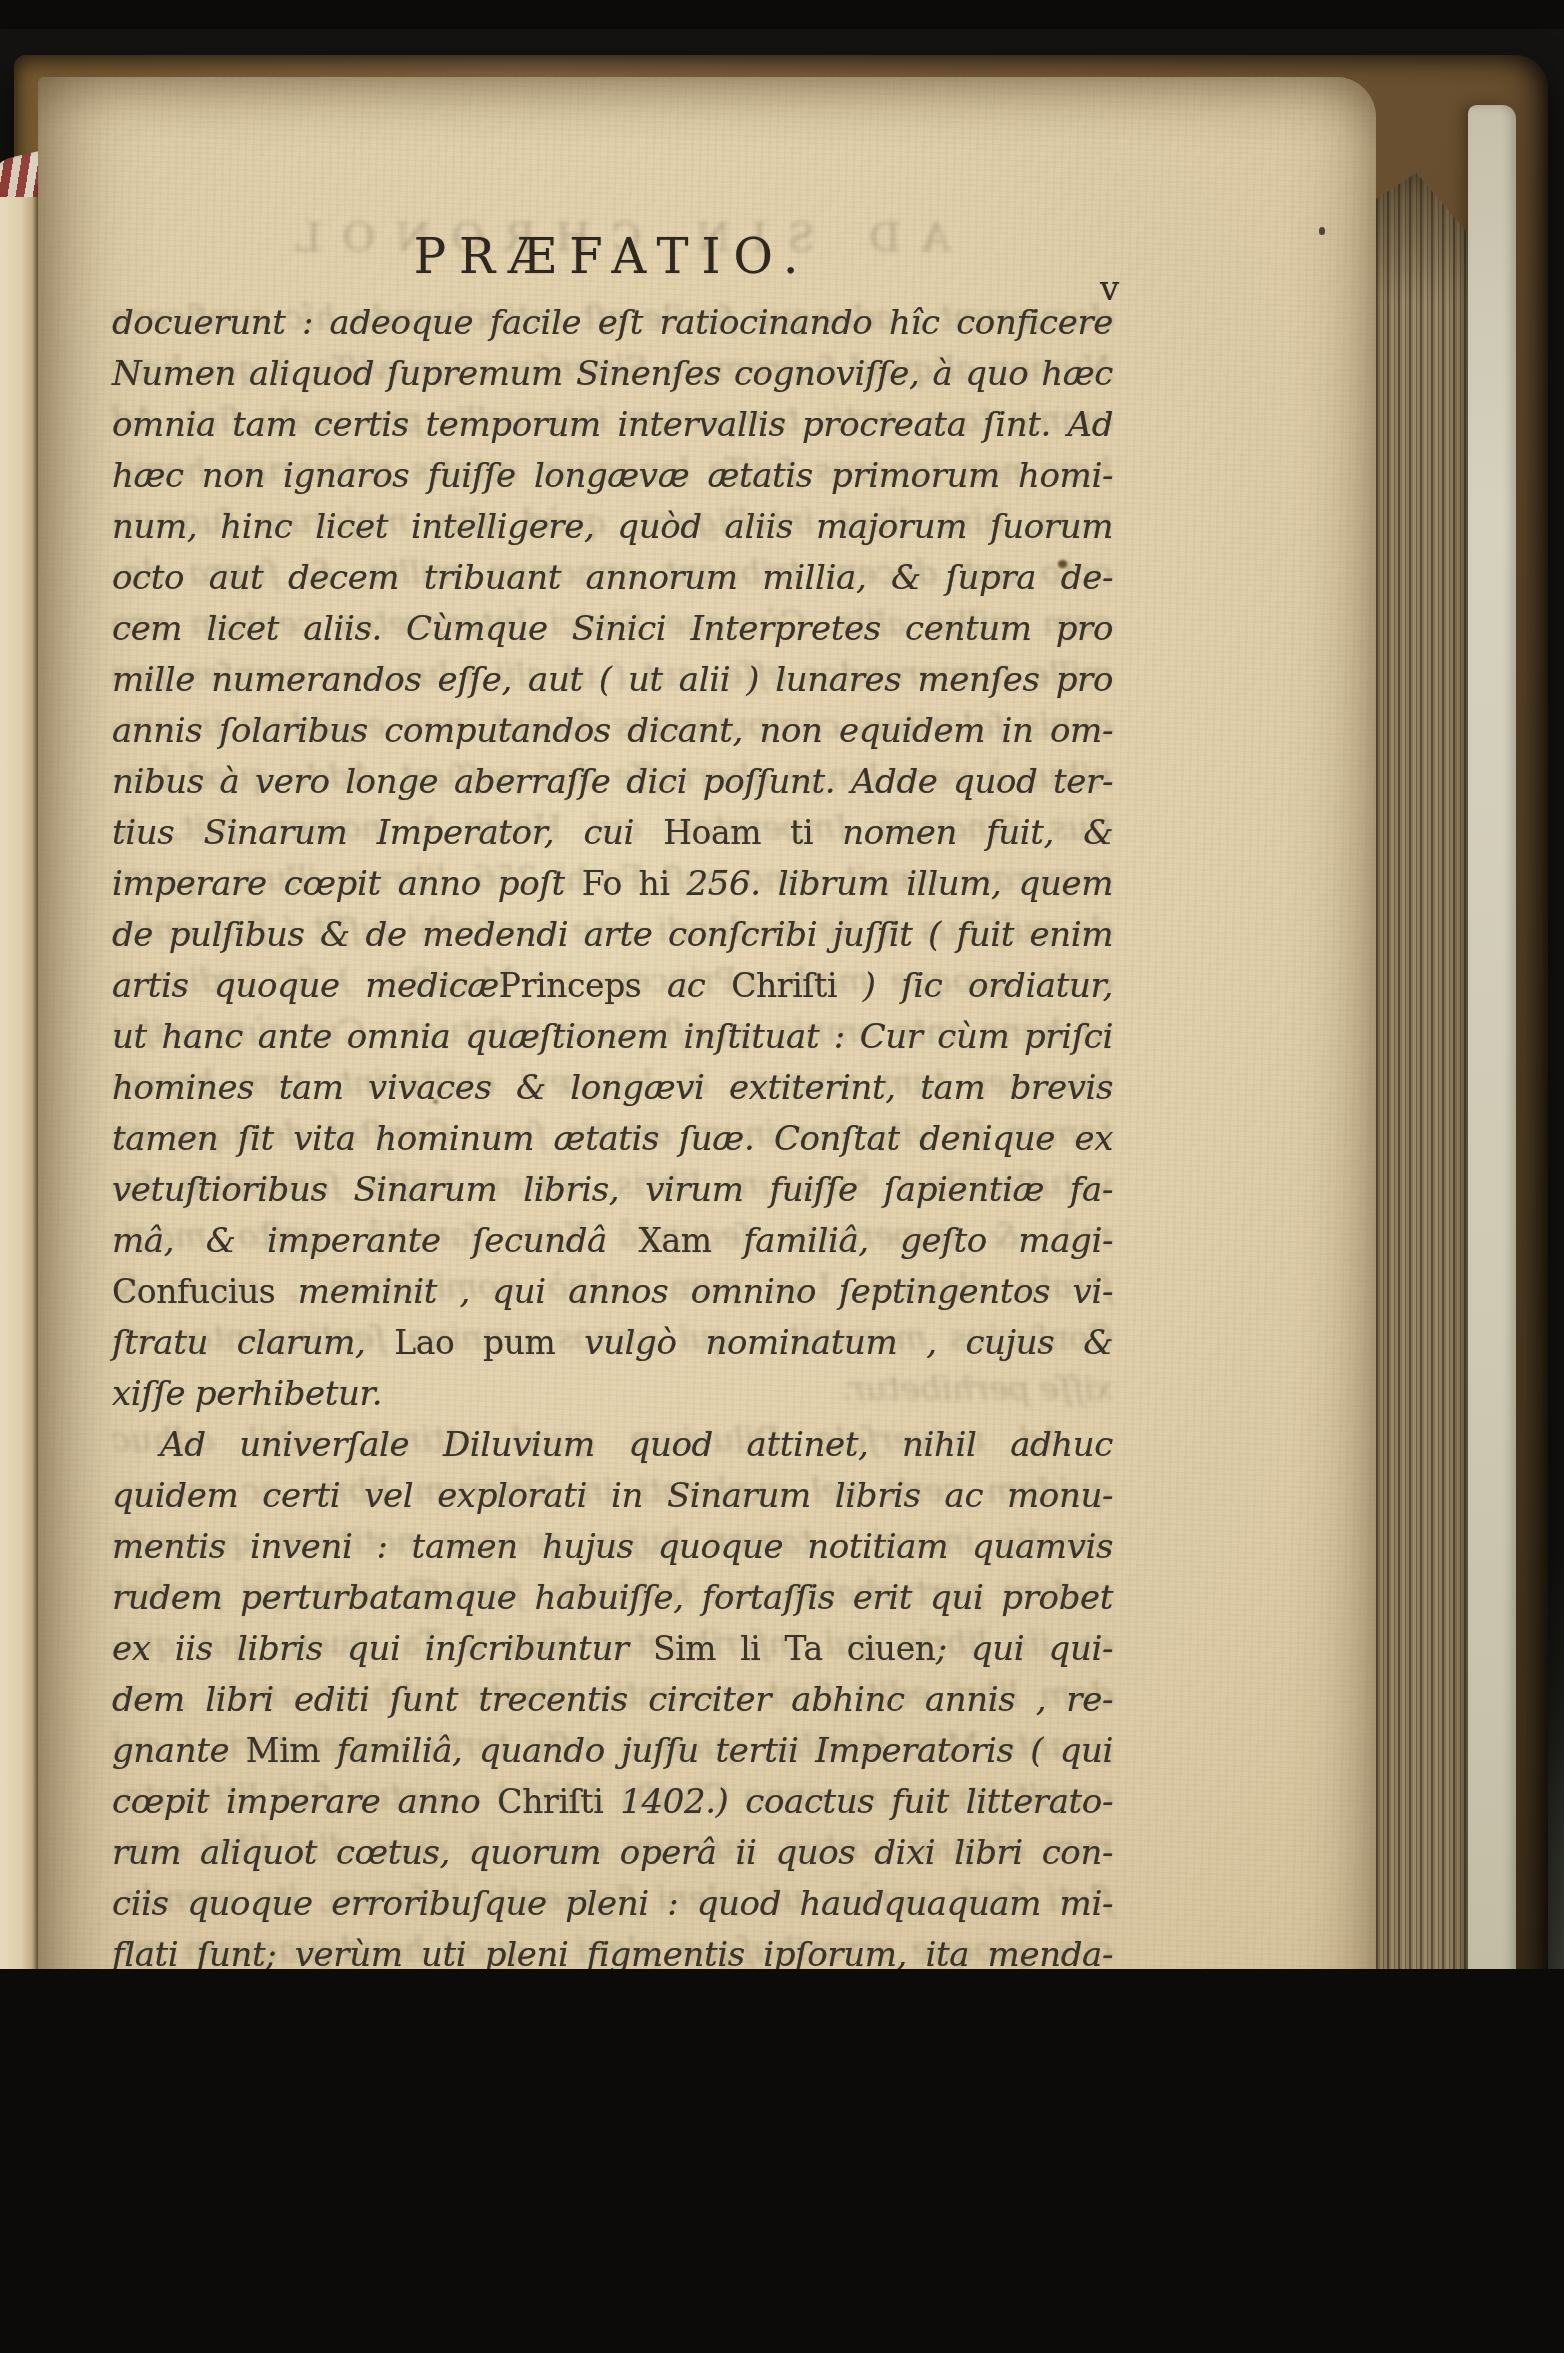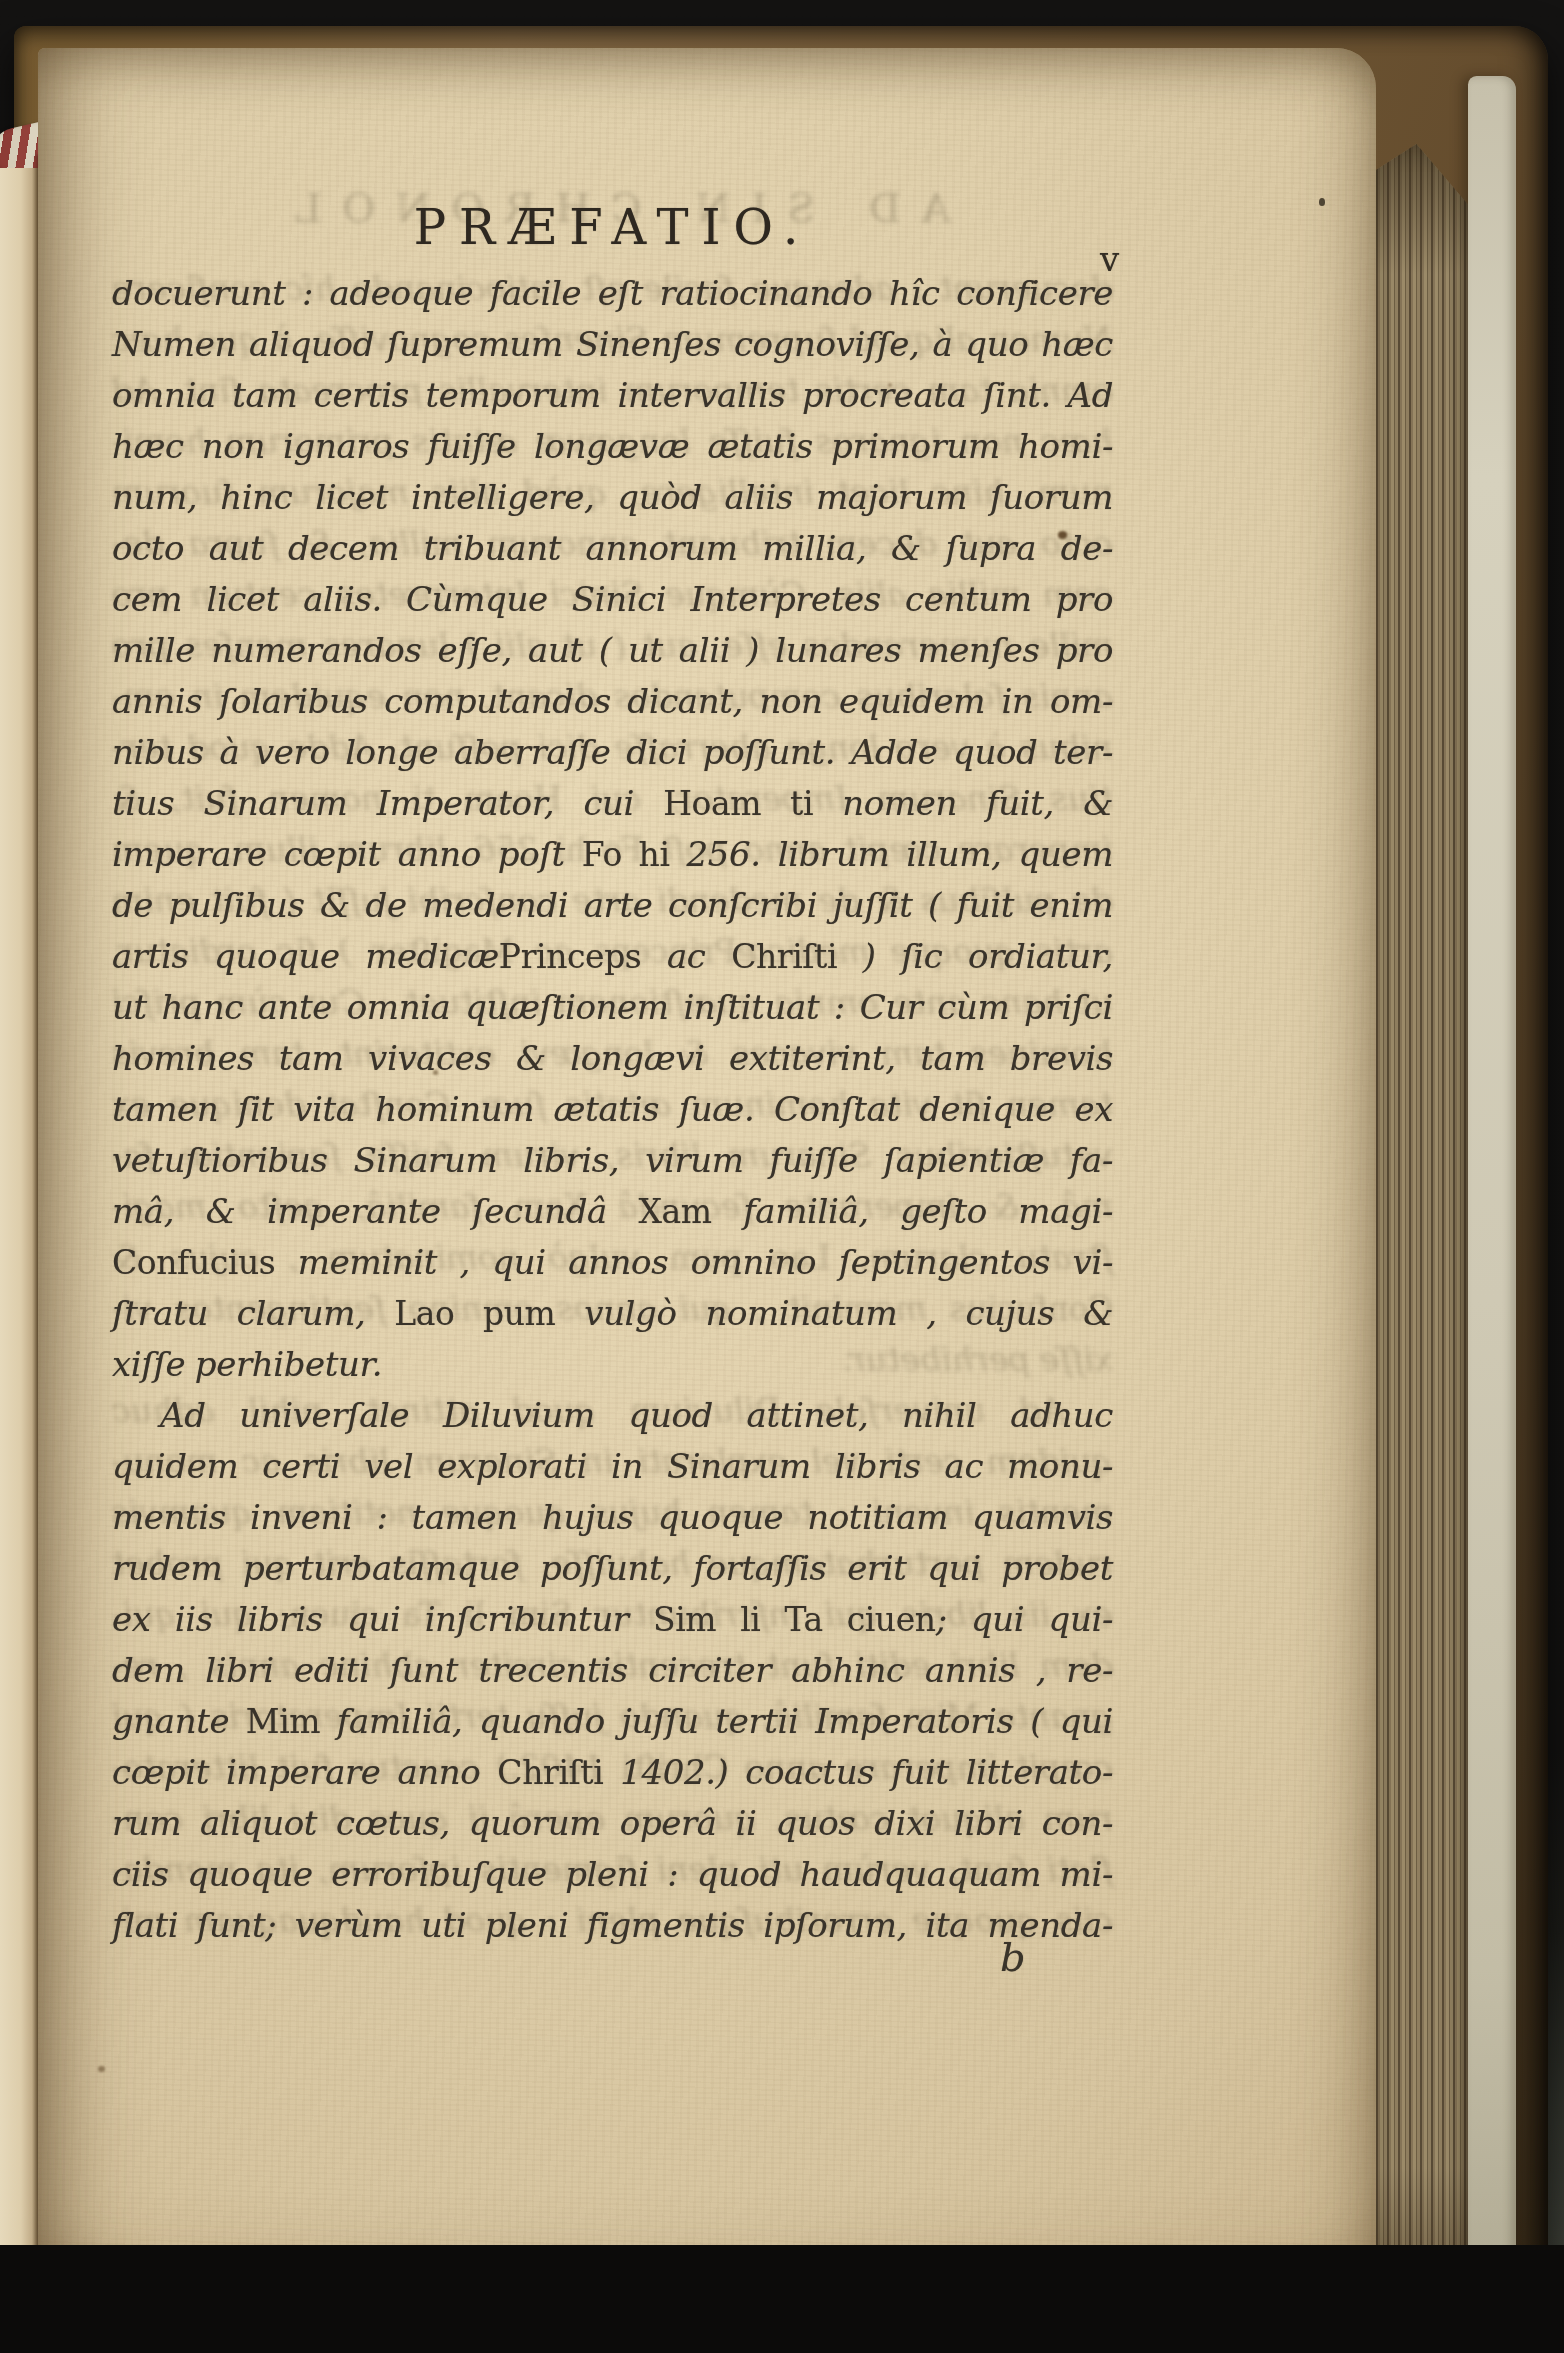--- a/index.html
+++ b/index.html
@@ -1,21 +1,22 @@
 <!DOCTYPE html>
 <html style="font-size:13.7px"><head>
 <meta charset="utf-8">
 <style>
   html,body{margin:0;padding:0;background:#0c0b0a;}
   .scene{
     position:relative;
-    width:1565px;height:2245px;
+    width:1565px;height:1940px;
     overflow:hidden;
     background:linear-gradient(180deg,#141312 0%,#131211 78%,#1c1c18 86%,#31332c 94%,#3c3e36 100%);
     font-family:"DejaVu Serif","Liberation Serif",serif;
+    margin-top:29px;
   }
   
   .book-cover{
     position:absolute;left:13.7px;top:26px;width:1534px;height:2310px;
     border-radius:12px 34px 38px 26px;
     background:linear-gradient(108deg,#74592f 0%,#7d6340 22%,#6f5634 48%,#644c2d 68%,#4b3922 86%,#332716 100%);
     box-shadow:inset 0 8.6px 19px rgba(0,0,0,.45),
                inset -13.7px -10.3px 31px rgba(0,0,0,.55),
                inset 0 -8.6px 15.5px rgba(0,0,0,.4),
                0 19px 40px rgba(0,0,0,.65);
@@ -191,21 +192,21 @@
         <div class="text-line"><span>homines tam vivaces &amp; longævi extiterint, tam brevis</span></div>
         <div class="text-line"><span>tamen ſit vita hominum ætatis ſuæ.  Conſtat denique ex</span></div>
         <div class="text-line"><span>vetuſtioribus Sinarum libris, virum fuiſſe ſapientiæ fa-</span></div>
         <div class="text-line"><span>mâ, &amp; imperante ſecundâ </span><span class="roman">Xam</span><span> familiâ, geſto magi-</span></div>
         <div class="text-line"><span class="roman">Confucius</span><span> meminit , qui annos omnino ſeptingentos vi-</span></div>
         <div class="text-line"><span>ſtratu clarum, </span><span class="roman">Lao pum</span><span> vulgò nominatum , cujus &amp;</span></div>
         <div class="text-line no-just"><span>xiſſe perhibetur.</span></div>
         <div class="text-line indent"><span>Ad univerſale Diluvium quod attinet, nihil adhuc</span></div>
         <div class="text-line"><span>quidem certi vel explorati in Sinarum libris ac monu-</span></div>
         <div class="text-line"><span>mentis inveni : tamen hujus quoque notitiam quamvis</span></div>
-        <div class="text-line"><span>rudem perturbatamque poſſunt, fortaſſis erit qui probet</span></div>
+        <div class="text-line"><span>rudem perturbatamque habuiſſe, fortaſſis erit qui probet</span></div>
         <div class="text-line"><span>ex iis libris qui inſcribuntur </span><span class="roman">Sim li  Ta ciuen</span><span>; qui qui-</span></div>
         <div class="text-line"><span>dem libri editi ſunt trecentis circiter abhinc annis , re-</span></div>
         <div class="text-line"><span>gnante </span><span class="roman">Mim</span><span> familiâ, quando juſſu tertii Imperatoris ( qui</span></div>
         <div class="text-line"><span>cœpit imperare anno </span><span class="roman">Chriſti</span><span> 1402.) coactus fuit litterato-</span></div>
         <div class="text-line"><span>rum aliquot cœtus, quorum operâ ii quos dixi libri con-</span></div>
         <div class="text-line"><span>ciis quoque erroribuſque pleni : quod haudquaquam mi-</span></div>
         <div class="text-line"><span>flati ſunt; verùm uti pleni figmentis ipſorum, ita menda-</span></div>
       </div>
 
     <div class="signature-mark">b</div>

